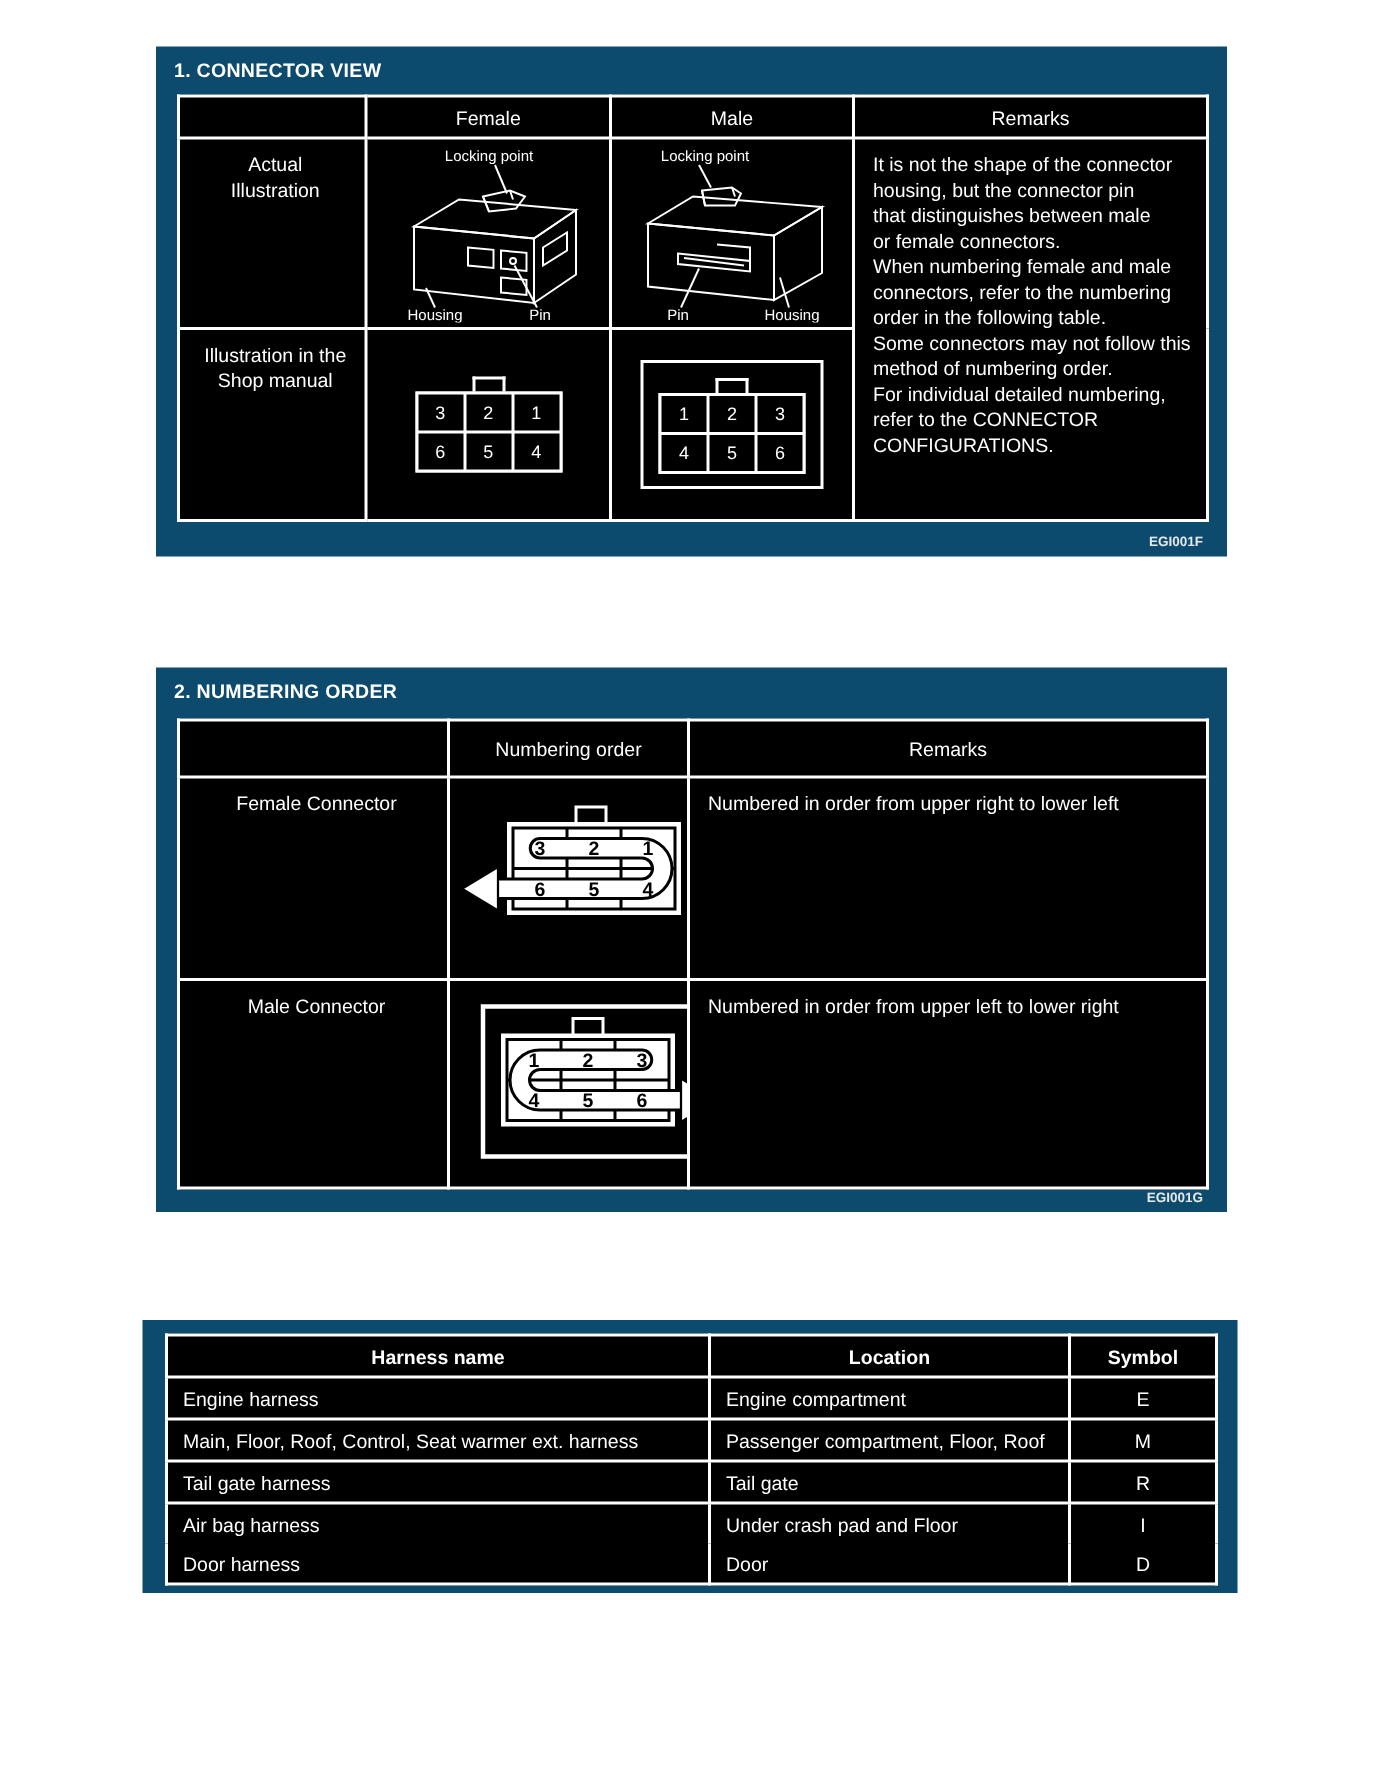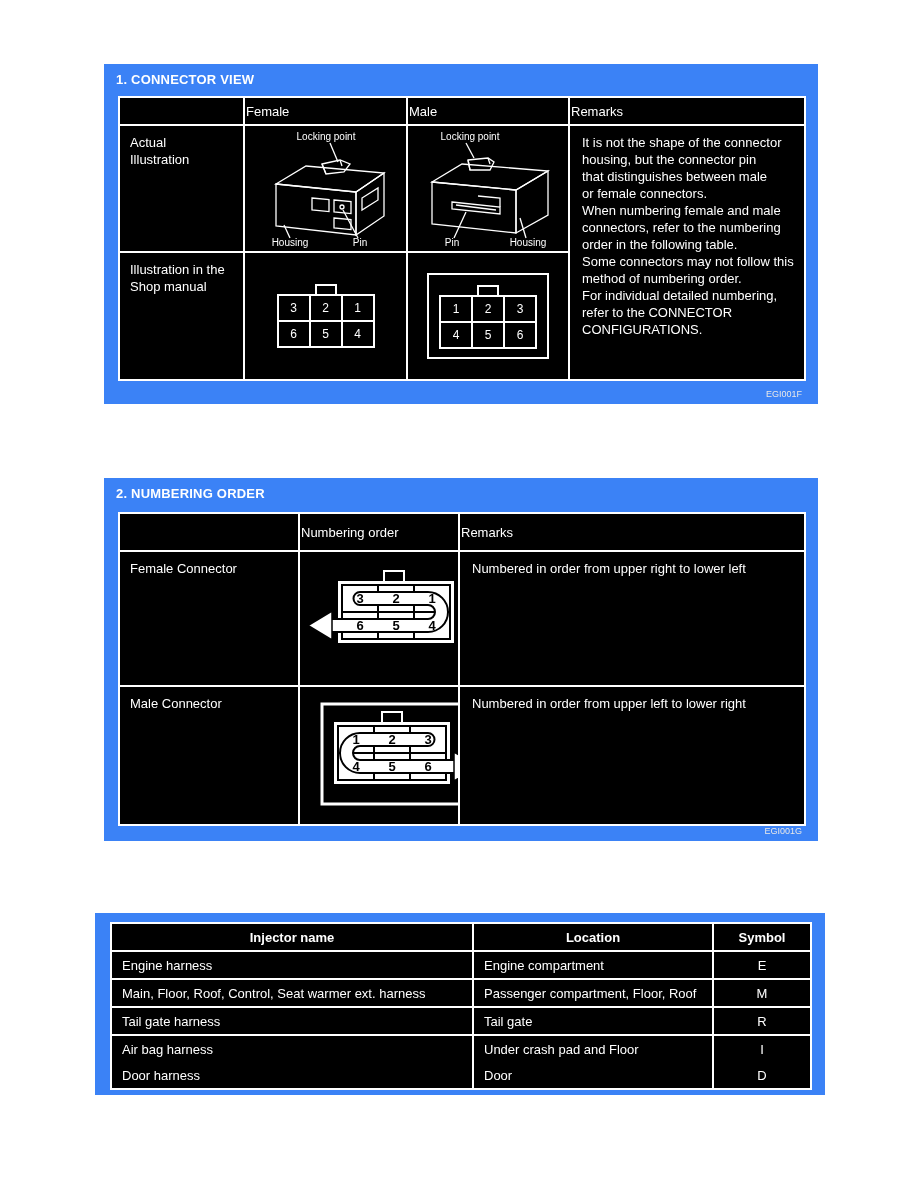--- a/index.html
+++ b/index.html
@@ -1,26 +1,26 @@
 <!DOCTYPE html>
 <html><head>
 <meta charset="utf-8">
 <style>
   html,body{margin:0;padding:0;}
   body{
     width:918px;height:1188px;background:#ffffff;position:relative;
     font-family:"Liberation Sans", sans-serif;color:#ffffff;
   }
-  .panel{position:absolute;background:#3b82f6;margin-top:33px;}
+  .panel{position:absolute;background:#0c4a6e;}
   .panel-title{position:absolute;top:8px;left:12px;font-size:13px;font-weight:bold;letter-spacing:.2px;}
-  .fig-code{position:absolute;right:16px;bottom:5px;font-size:9px;color:#e8e8e8;}
+  .fig-code{position:absolute;right:16px;bottom:5px;font-size:9px;color:#e8e8e8;font-weight:bold;}
   table{border-collapse:collapse;table-layout:fixed;position:absolute;background:#000;}
   td,th{border:2px solid #ffffff;font-size:13px;font-weight:normal;color:#fff;overflow:hidden;}
-  .hdr-cell{vertical-align:middle;}
-  .label-cell{vertical-align:top;text-align:left;padding:8px 6px 0 10px;white-space:pre-line;line-height:17px;}
+  .hdr-cell{text-align:center;vertical-align:middle;}
+  .label-cell{vertical-align:top;text-align:center;padding:8px 6px 0 10px;white-space:pre-line;line-height:17px;}
   .remarks-cell{vertical-align:top;text-align:left;padding:8px 6px 0 12px;white-space:pre-line;line-height:17px;}
   .diagram-cell{text-align:center;vertical-align:middle;padding:0;}
   .remark-top-cell{vertical-align:top;text-align:left;padding:8px 6px 0 12px;line-height:17px;}
 
   
   .shop-diagram{display:inline-block;}
   .shop-tab{width:18px;height:8px;border:2px solid #fff;border-bottom:none;margin:0 auto;}
   .shop-grid{display:grid;grid-template-columns:repeat(3,30px);grid-auto-rows:24px;gap:2px;
              background:#fff;border:2px solid #fff;width:max-content;margin:0 auto;}
   .shop-cell{background:#000;color:#fff;font-size:12px;display:flex;align-items:center;justify-content:center;}
@@ -232,21 +232,21 @@
 
 <div class="panel" id="panel3" style="left:95px;top:880px;width:730px;height:182px;">
   <table style="left:15px;top:9px;width:700px;">
     <colgroup>
         <col style="width:362px">
         <col style="width:240px">
         <col style="width:98px">
       </colgroup>
     <tbody>
         <tr>
-      <td class="h-head">Injector name</td>
+      <td class="h-head">Harness name</td>
       <td class="h-head">Location</td>
       <td class="h-head">Symbol</td>
     </tr>
     <tr>
       <td class="h-name">Engine harness</td>
       <td class="h-loc">Engine compartment</td>
       <td class="h-sym">E</td>
     </tr>
     <tr>
       <td class="h-name">Main, Floor, Roof, Control, Seat warmer ext. harness</td>

